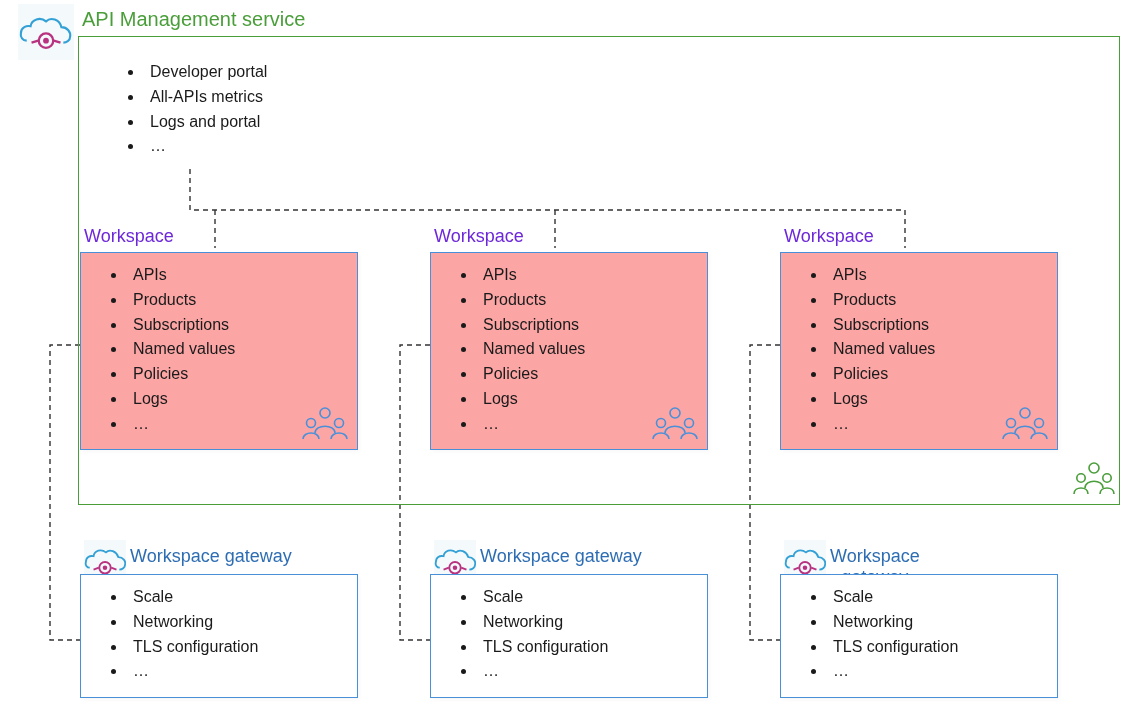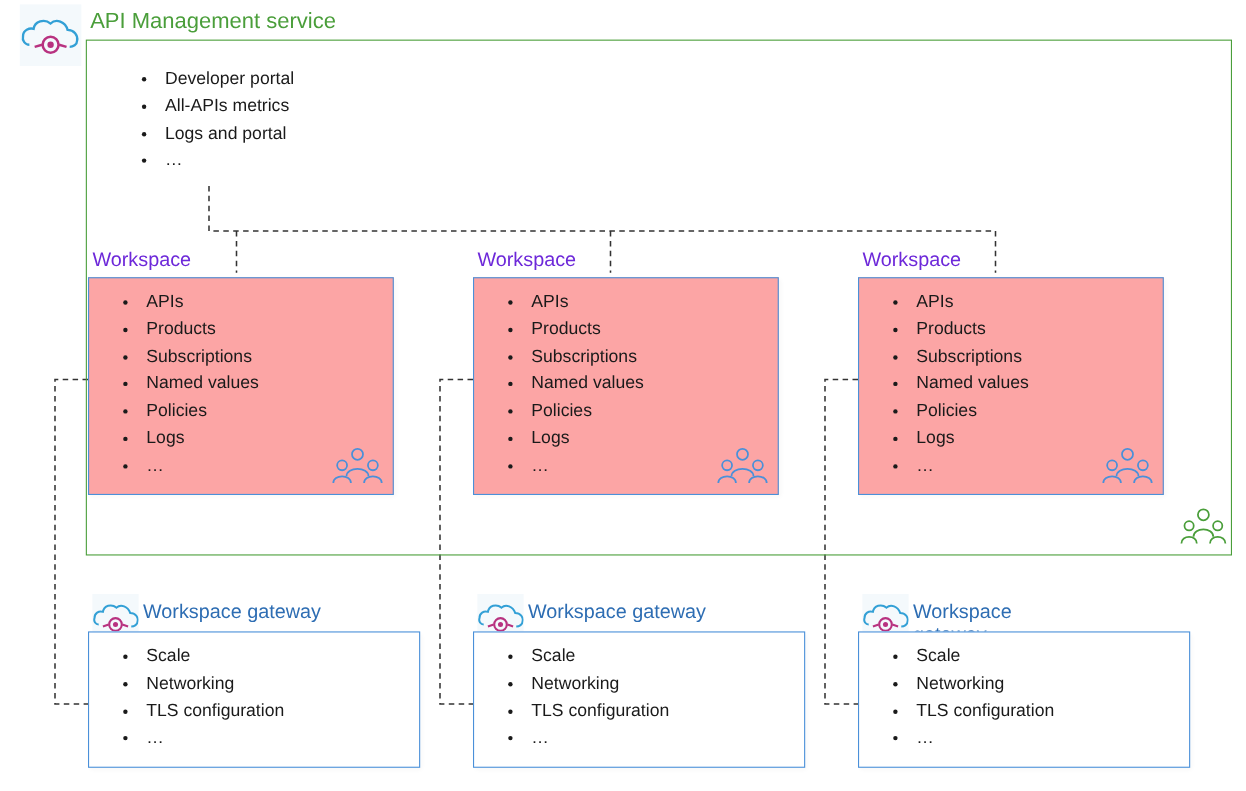--- a/index.html
+++ b/index.html
@@ -72,27 +72,27 @@
     position: absolute;
     width: 44px; height: 40px;
   }
 
   
   .gateway-box {
     position: absolute;
     border: 1px solid #4a90d9;
     background: #ffffff;
     box-shadow: 2px 2px 4px rgba(0,0,0,0.03);
-    padding-left: 24px;
   }
   .gateway-title {
     position: absolute;
     font-size: 18px;
     color: #2d6db3;
     font-weight: 400;
+    text-align: center;
   }
   .gateway-icon {
     position: absolute;
     width: 42px; height: 42px;
     display: flex; align-items: center; justify-content: center;
     background: #f4f9fc;
   }
 
   .feature-list {
     position: absolute;

